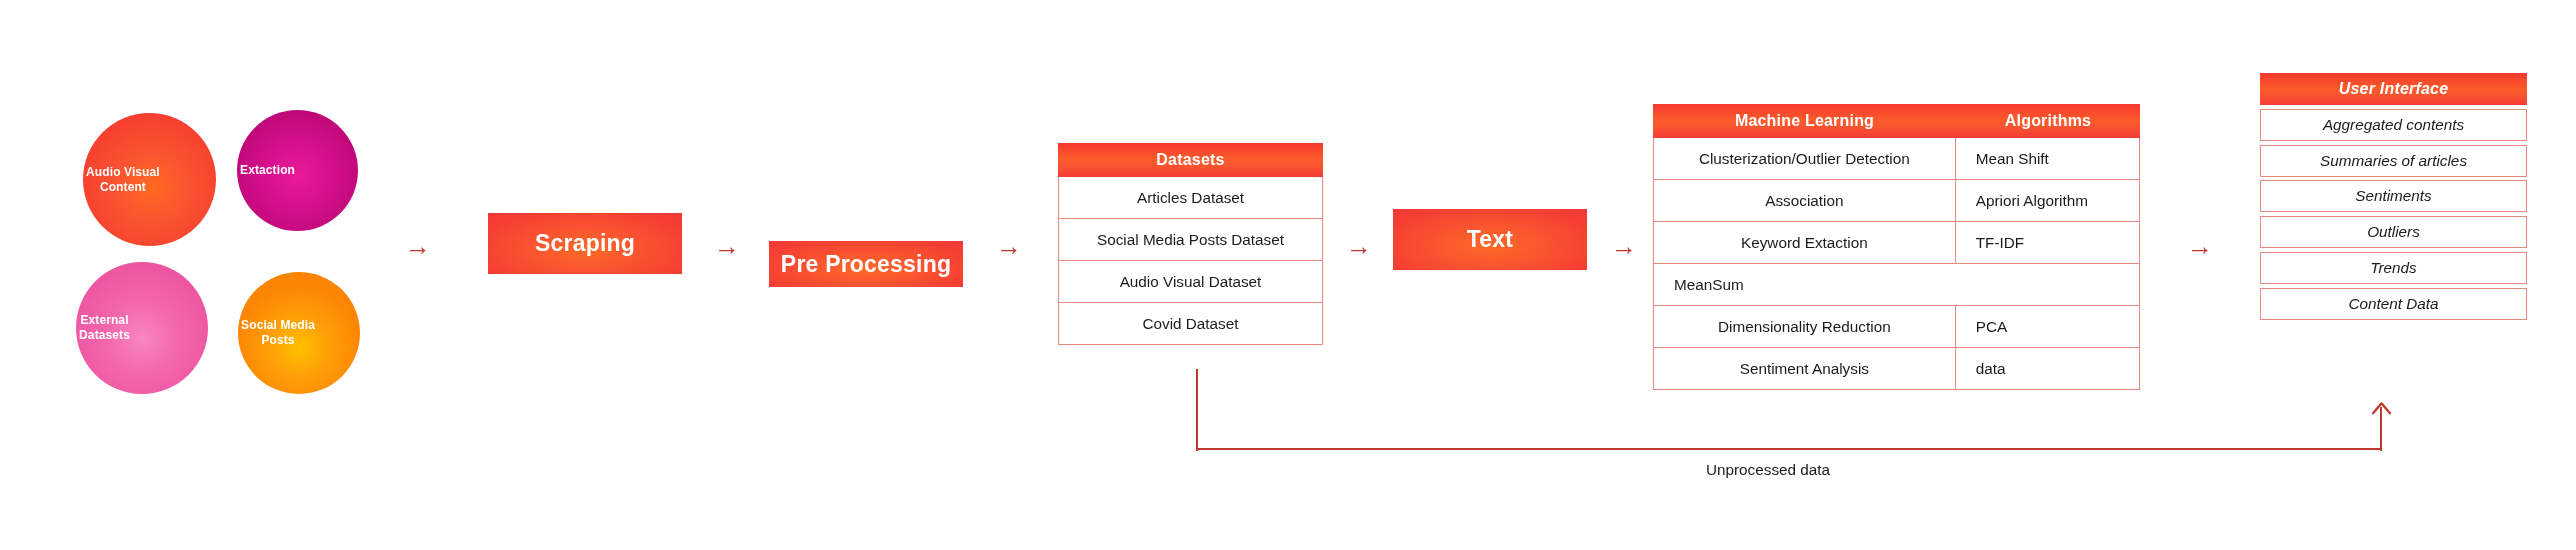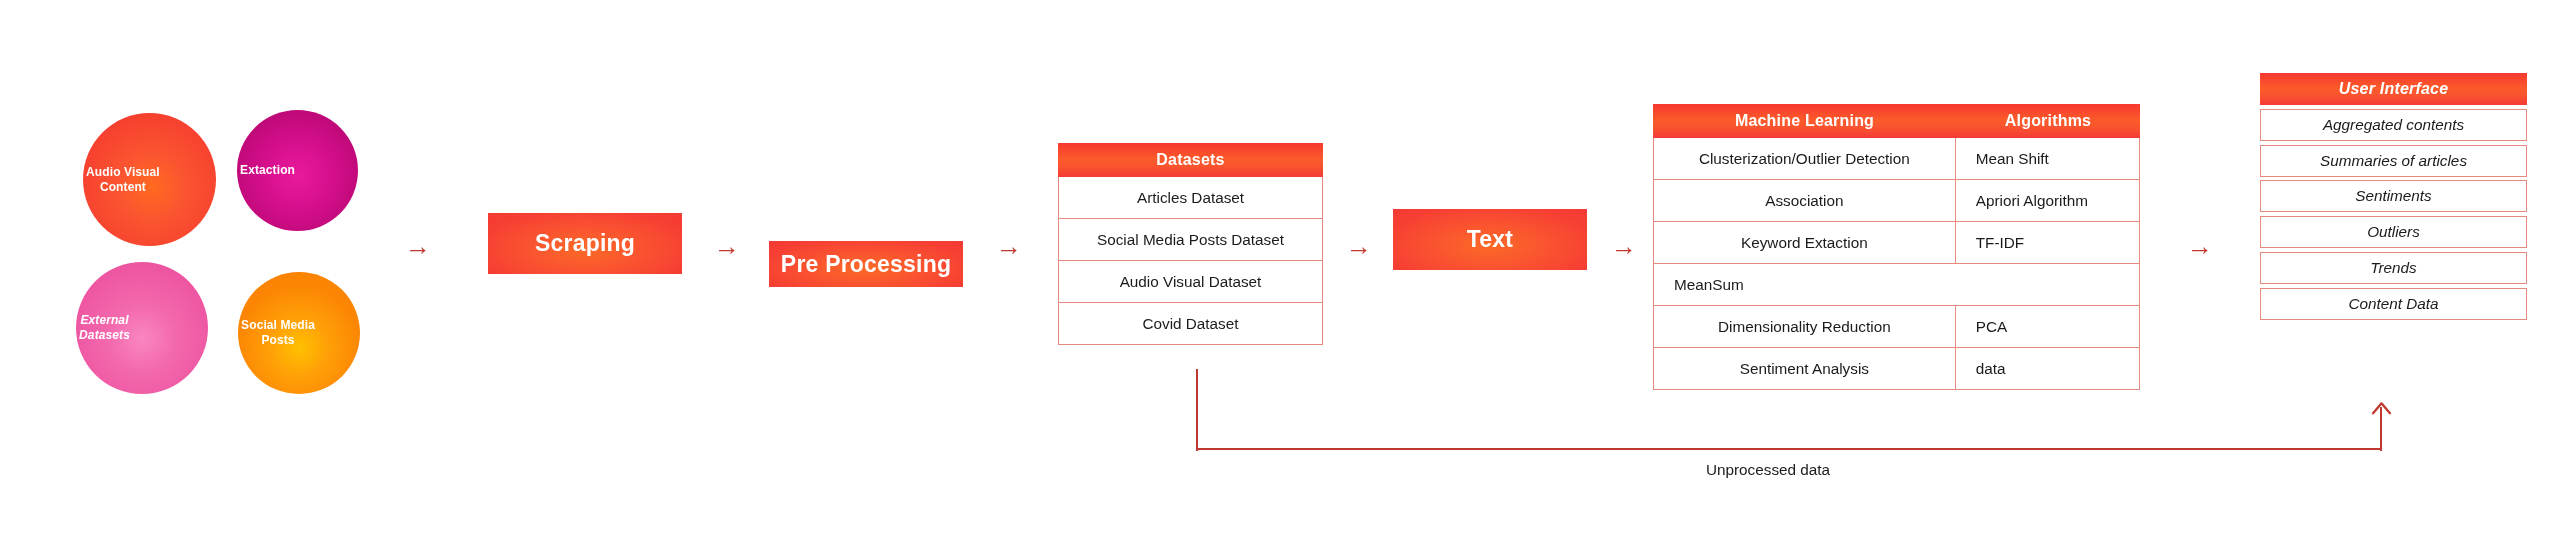--- a/index.html
+++ b/index.html
@@ -40,21 +40,20 @@
     left: 83px; top: 113px; width: 133px; height: 133px;
     background: radial-gradient(circle at 52% 56%, #ff6a1f 0%, #fb5530 32%, #f6402f 72%, #f23c33 100%);
   }
   .c-articles {
     left: 237px; top: 110px; width: 121px; height: 121px;
     background: radial-gradient(circle at 50% 54%, #e81a9c 0%, #d60f8d 38%, #bf0978 72%, #b50670 100%);
   }
   .c-external {
     left: 76px; top: 262px; width: 132px; height: 132px;
     background: radial-gradient(circle at 50% 58%, #f986c0 0%, #f368ad 34%, #ee56a2 70%, #ea4d9c 100%);
-    font-style: italic;
   }
   .c-social {
     left: 238px; top: 272px; width: 122px; height: 122px;
     background: radial-gradient(circle at 50% 62%, #ffc000 0%, #ffa007 30%, #fc8704 62%, #fa7d01 100%);
   }
 
   
   .pbox {
     position: absolute;
     display: flex;

